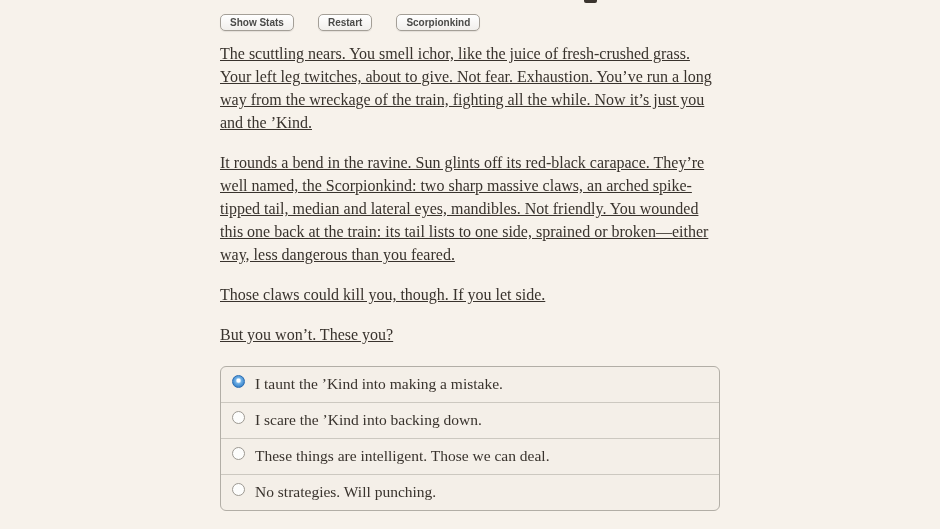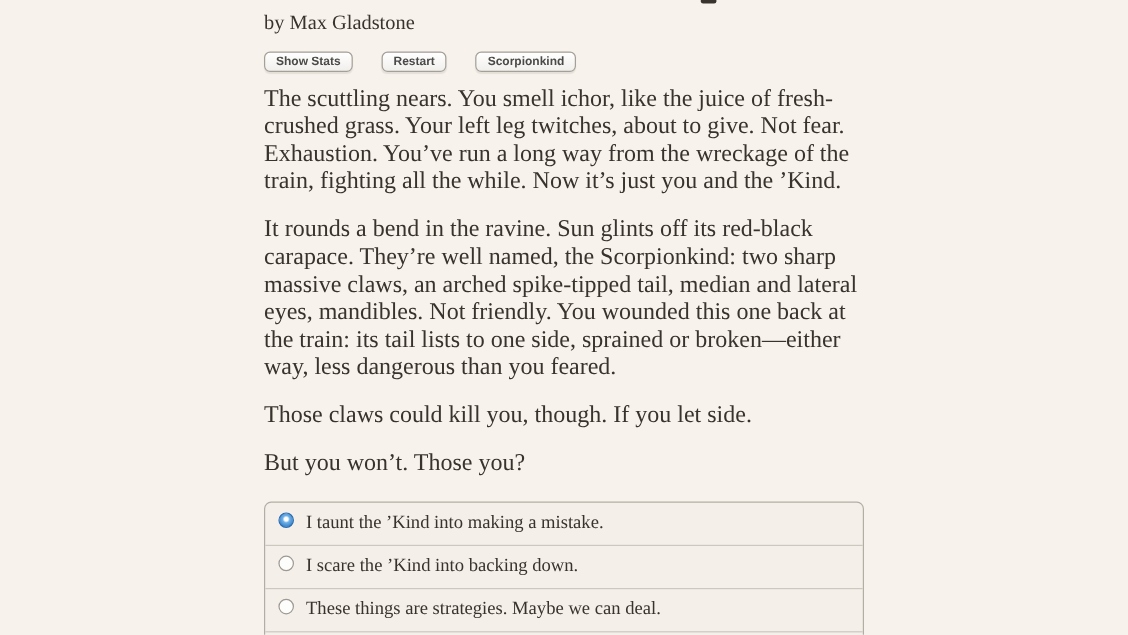--- a/index.html
+++ b/index.html
@@ -51,23 +51,24 @@
     padding: 2px 9px 2px;
     margin-right: 20px;
     cursor: pointer;
     box-shadow: 0 1px 1px rgba(0,0,0,0.08);
   }
   .story {
     margin-top: 14px;
   }
   .story p {
     margin: 0 0 17px 0;
-    font-size: 20px;
+    font-size: 16px;
     line-height: 23px;
     color: #39332d;
+    text-decoration: underline;
   }
   .choices {
     margin-top: 20px;
     background: #f4efe8;
     border: 1px solid #b2aea6;
     border-radius: 6px;
     overflow: hidden;
   }
   .choice-row {
     display: flex;
@@ -101,47 +102,46 @@
   }
 </style>
 </head>
 <body>
 
 <div class="page-root">
   <div class="title-fragment"></div>
 
   <div class="content">
 
-    <div class="byline">by Max Gladstone</div>
 
     <div class="toolbar">
       <button class="tb">Show Stats</button>
       <button class="tb">Restart</button>
       <button class="tb">Scorpionkind</button>
     </div>
 
     <div class="story">
       <p>The scuttling nears. You smell ichor, like the juice of fresh-crushed grass. Your left leg twitches, about to give. Not fear. Exhaustion. You’ve run a long way from the wreckage of the train, fighting all the while. Now it’s just you and the ’Kind.</p>
       <p>It rounds a bend in the ravine. Sun glints off its red-black carapace. They’re well named, the Scorpionkind: two sharp massive claws, an arched spike-tipped tail, median and lateral eyes, mandibles. Not friendly. You wounded this one back at the train: its tail lists to one side, sprained or broken—either way, less dangerous than you feared.</p>
       <p>Those claws could kill you, though. If you let side.</p>
-      <p>But you won’t. Those you?</p>
+      <p>But you won’t. These you?</p>
     </div>
 
     <div class="choices">
       <label class="choice-row selected">
         <span class="radio"></span>
         <span class="choice-label">I taunt the ’Kind into making a mistake.</span>
       </label>
       <label class="choice-row">
         <span class="radio"></span>
         <span class="choice-label">I scare the ’Kind into backing down.</span>
       </label>
       <label class="choice-row">
         <span class="radio"></span>
-        <span class="choice-label">These things are strategies. Maybe we can deal.</span>
+        <span class="choice-label">These things are intelligent. Those we can deal.</span>
       </label>
       <label class="choice-row">
         <span class="radio"></span>
         <span class="choice-label">No strategies. Will punching.</span>
       </label>
     </div>
 
   </div>
 </div>
 

